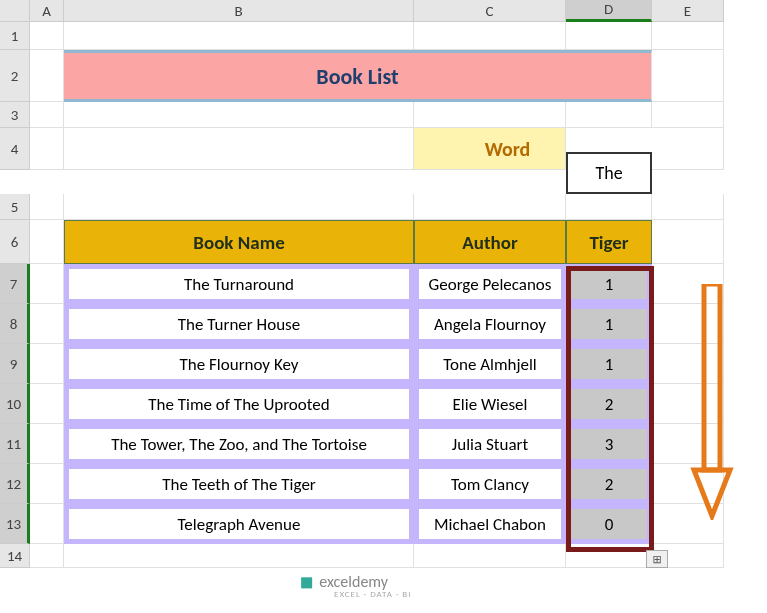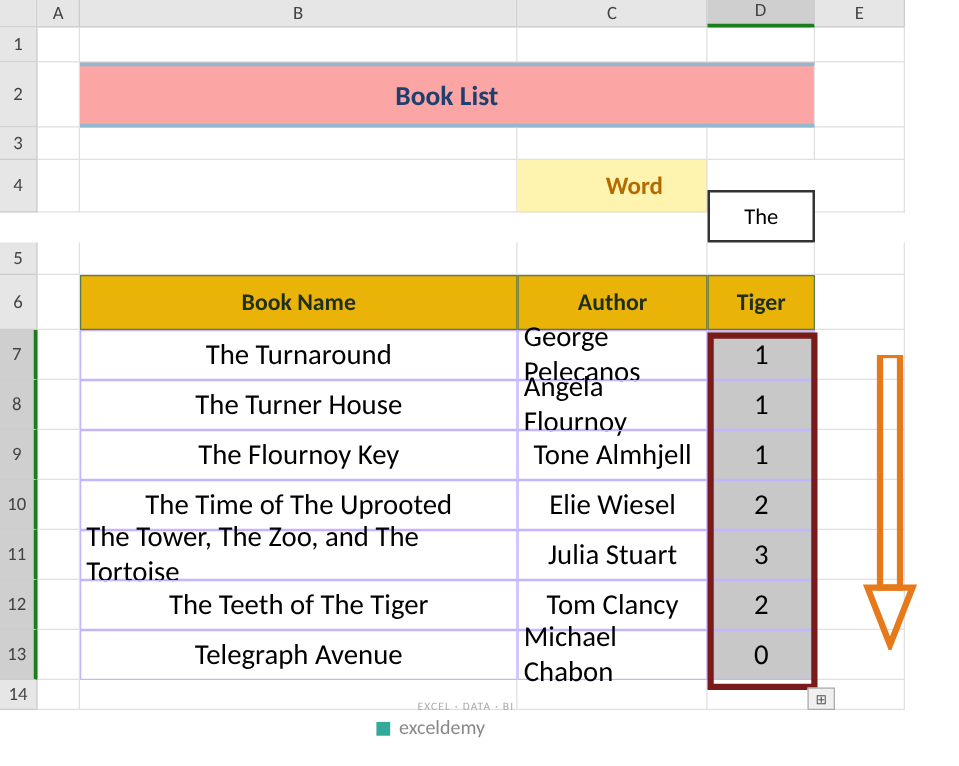--- a/index.html
+++ b/index.html
@@ -55,21 +55,21 @@
     background: #fca5a5;
     border-top: 3px solid #92b7d1;
     border-bottom: 3px solid #92b7d1;
     color: #1f3f6e;
     font-weight: 700;
     font-size: 22px;
   }
   .word-lbl { background: #fff3b0; color: #b36b00; font-weight: 700; font-size: 20px; padding-left: 40px; }
   .word-val { border: 2px solid #333; font-size: 18px; margin-top: 24px; }
   .th { background: #eab308; color: #1f2f1a; font-weight: 700; font-size: 19px; border: 1px solid #5b7a4a; }
-  .tb { border: 1px solid #c4b5fd; font-size: 23px; }
+  .tb { border: 5px solid #c4b5fd; font-size: 17px; }
   .count-sel { background: #c8c8c8; }
 
   .redbox {
     position: absolute;
     left: 566px; top: 266px;
     width: 88px; height: 286px;
     border: 5px solid #7a1b1b;
     pointer-events: none;
   }
   .arrow {
@@ -88,21 +88,21 @@
     display: flex; align-items: center; justify-content: center;
     color: #555;
   }
   .logo {
     position: absolute;
     left: 300px; top: 572px;
     font-size: 16px; color: #888;
     display: flex; align-items: center; gap: 6px;
   }
   .logo-icon { color: #3a9; font-weight: 700; }
-  .logo-sub { position: absolute; left: 334px; top: 560px; font-size: 9px; color: #aaa; letter-spacing: 1px; text-align: right; }
+  .logo-sub { position: absolute; left: 334px; top: 588px; font-size: 9px; color: #aaa; letter-spacing: 1px; text-align: right; }
 </style>
 </head>
 <body>
 
 <div class="sheet">
 
   <div class="corner"></div>
   <div class="hdr">A</div>
   <div class="hdr">B</div>
   <div class="hdr">C</div>

